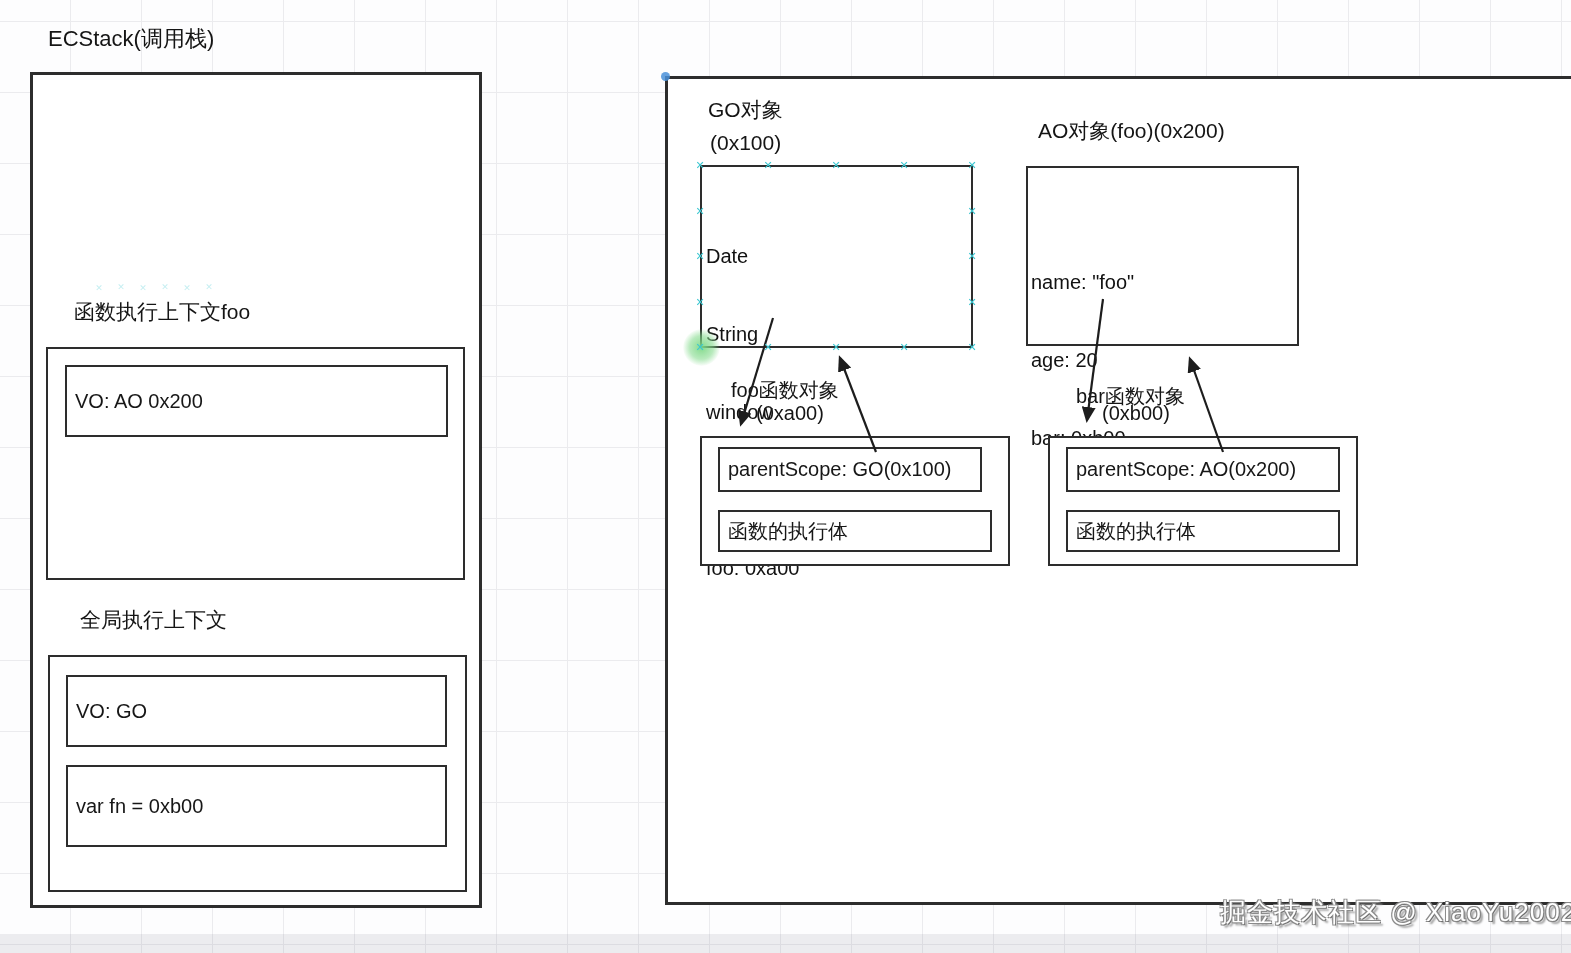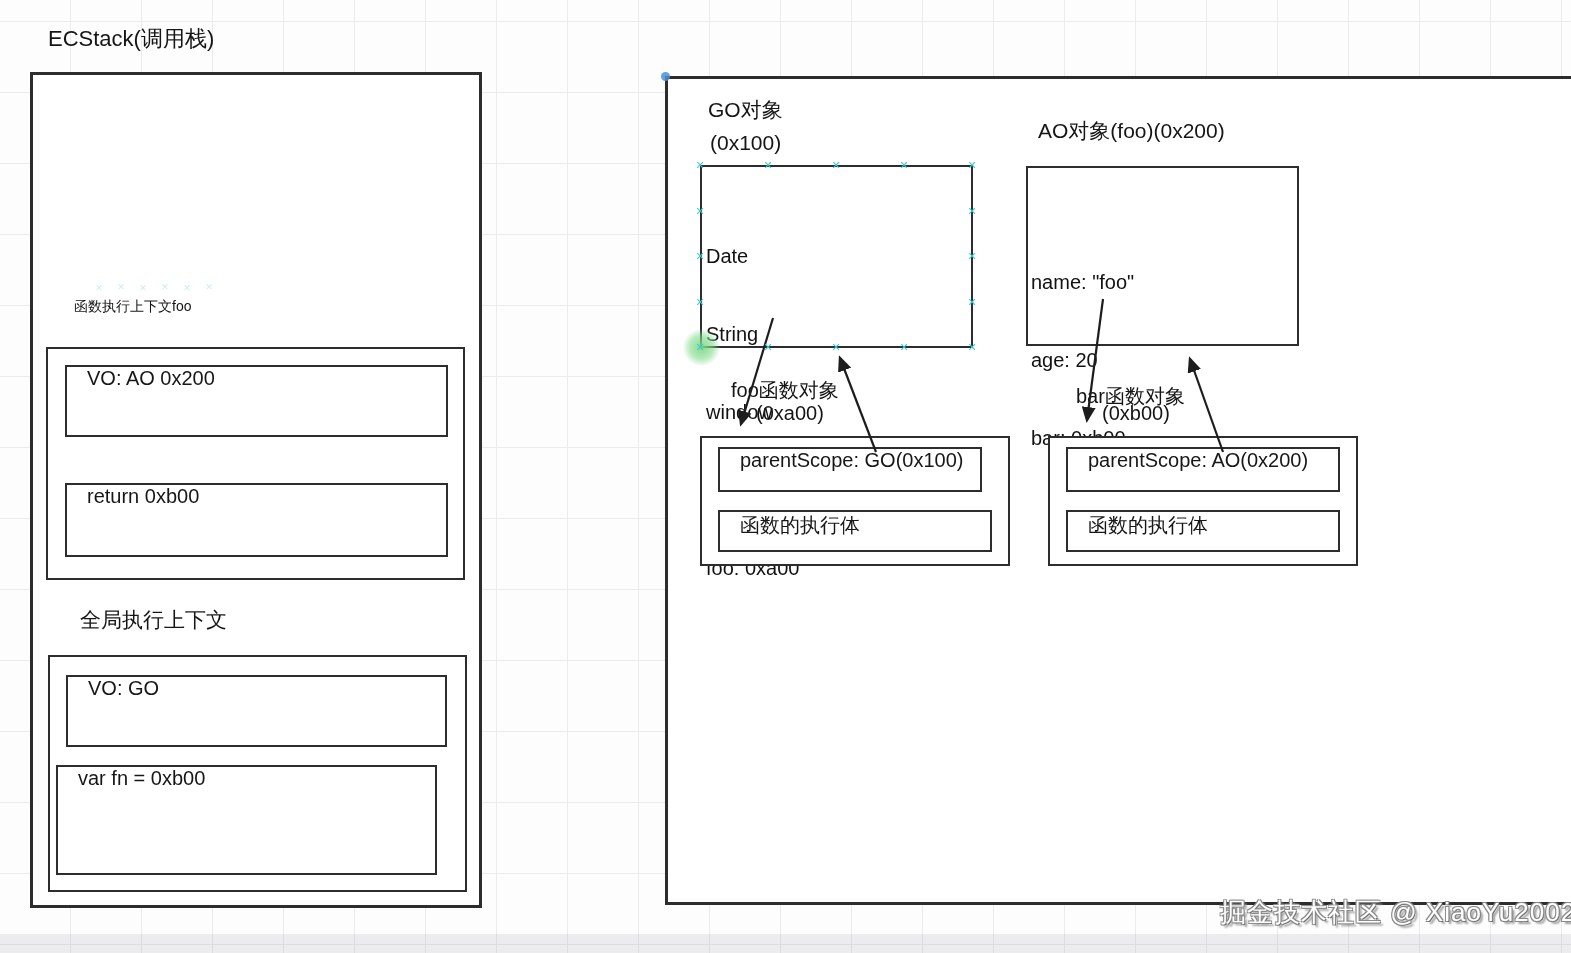--- a/index.html
+++ b/index.html
@@ -27,22 +27,22 @@
   }
   .box.thick{border-width:3px;}
   .box.transparent{background:transparent;}
   .label{
     position:absolute;
     white-space:nowrap;
     color:#151515;
   }
   .row-box{
     display:flex;
-    align-items:flex-start;
-    padding-left:20px;
+    align-items:center;
+    padding-left:8px;
     font-size:20px;
   }
   .obj-lines{
     position:absolute;
     font-size:20px;
     line-height:26px;
     white-space:pre;
     color:#121212;
   }
   .handle{
@@ -125,35 +125,32 @@
 
   <div class="box thick" style="left:30px;top:72px;width:452px;height:836px;"></div>
 
   <i class="faint-mark" style="left:93px;top:283px;">✕</i>
   <i class="faint-mark" style="left:115px;top:282px;">✕</i>
   <i class="faint-mark" style="left:137px;top:283px;">✕</i>
   <i class="faint-mark" style="left:159px;top:282px;">✕</i>
   <i class="faint-mark" style="left:181px;top:283px;">✕</i>
   <i class="faint-mark" style="left:203px;top:282px;">✕</i>
 
-  <div class="label" style="left:74px;top:298px;font-size:14px;">函数执行上下文foo</div>
+  <div class="label" style="left:74px;top:298px;font-size:21px;">函数执行上下文foo</div>
   <div class="box" style="left:46px;top:347px;width:419px;height:233px;"></div>
   <div class="box row-box" style="left:65px;top:365px;width:383px;height:72px;">
     <span>VO: AO 0x200</span>
-  </div>
-  <div class="box row-box" style="left:65px;top:483px;width:383px;height:74px;">
-    <span>return 0xb00</span>
   </div>
 
   <div class="label" style="left:80px;top:606px;font-size:21px;">全局执行上下文</div>
   <div class="box" style="left:48px;top:655px;width:419px;height:237px;"></div>
   <div class="box row-box" style="left:66px;top:675px;width:381px;height:72px;">
     <span>VO: GO</span>
   </div>
-  <div class="box row-box" style="left:56px;top:765px;width:381px;height:110px;">
+  <div class="box row-box" style="left:66px;top:765px;width:381px;height:82px;">
     <span>var fn = 0xb00</span>
   </div>
 
   <div class="box thick" style="left:665px;top:76px;width:920px;height:829px;"></div>
   <div class="anchor-dot"></div>
 
   <div class="label" style="left:708px;top:96px;font-size:21px;">GO对象</div>
   <div class="label" style="left:710px;top:131px;font-size:21px;">(0x100)</div>
   <div class="box transparent" style="left:700px;top:165px;width:273px;height:183px;"></div>
   <div class="obj-lines" style="left:706px;top:191px;">

